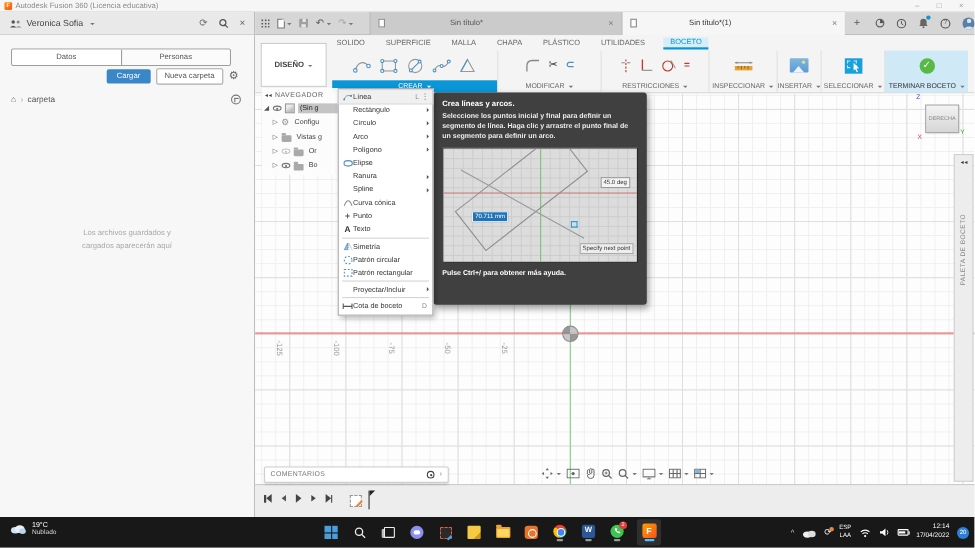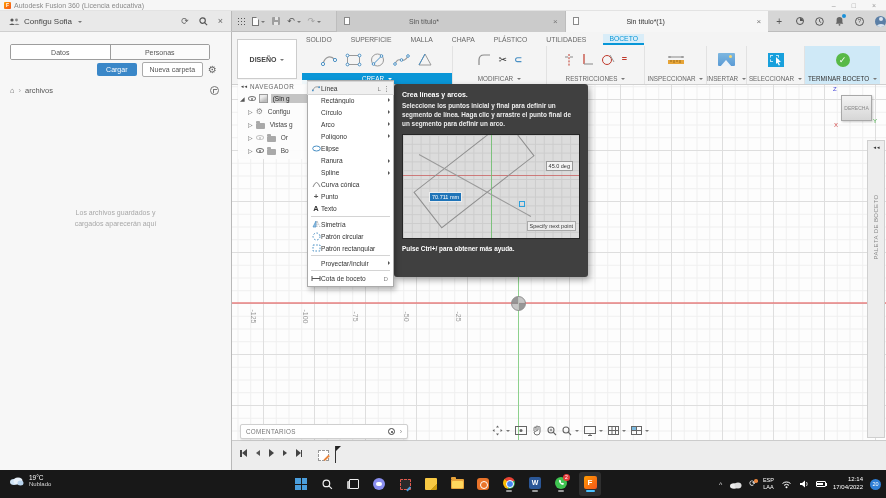--- a/index.html
+++ b/index.html
@@ -241,21 +241,21 @@
     </span>
   </div>
 
   <div id="userbar" class="abs">
     <svg width="12" height="9">
         <circle cx="4" cy="3" r="1.6" fill="#555"></circle>
         <path d="M1 8 q3-3 6 0z" fill="#555"></path>
         <circle cx="8.5" cy="3" r="1.4" fill="#888"></circle>
         <path d="M6.5 8 q2.5-2.5 5 0z" fill="#888"></path>
       </svg>
-    <span class="uname">Configu Sofia</span>
+    <span class="uname">Veronica Sofia</span>
     <span class="car"></span>
     <span class="right">
       <span>⟳</span>
       <svg width="9" height="9" viewBox="0 0 10 10">
           <circle cx="4" cy="4" r="3" fill="none" stroke="#555" stroke-width="1.3"></circle>
           <line x1="6.2" y1="6.2" x2="9" y2="9" stroke="#555" stroke-width="1.3"></line>
         </svg>
       <span>×</span>
     </span>
   </div>
@@ -266,21 +266,21 @@
       <span class="dt">Personas</span>
     </div>
     <div id="dbtns">
       <span class="btn-blue">Cargar</span>
       <span class="btn-plain">Nueva carpeta</span>
       <span class="gear">⚙</span>
     </div>
     <div id="crumb">
       <span>⌂</span>
       <span class="sep">›</span>
-      <span>archivos</span>
+      <span>carpeta</span>
       <span class="ic-grid"></span>
     </div>
     <div id="emptymsg">
       <div>Los archivos guardados y</div>
       <div>cargados aparecerán aquí</div>
     </div>
   </div>
 
   <div id="tabbar" class="abs">
     <span class="tbico">

